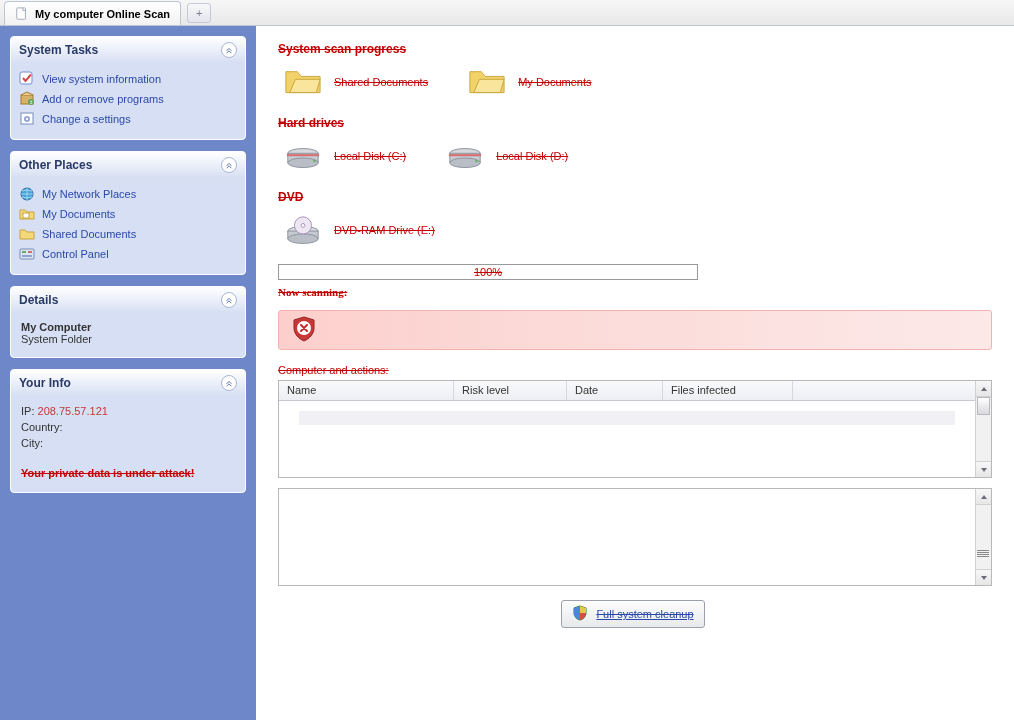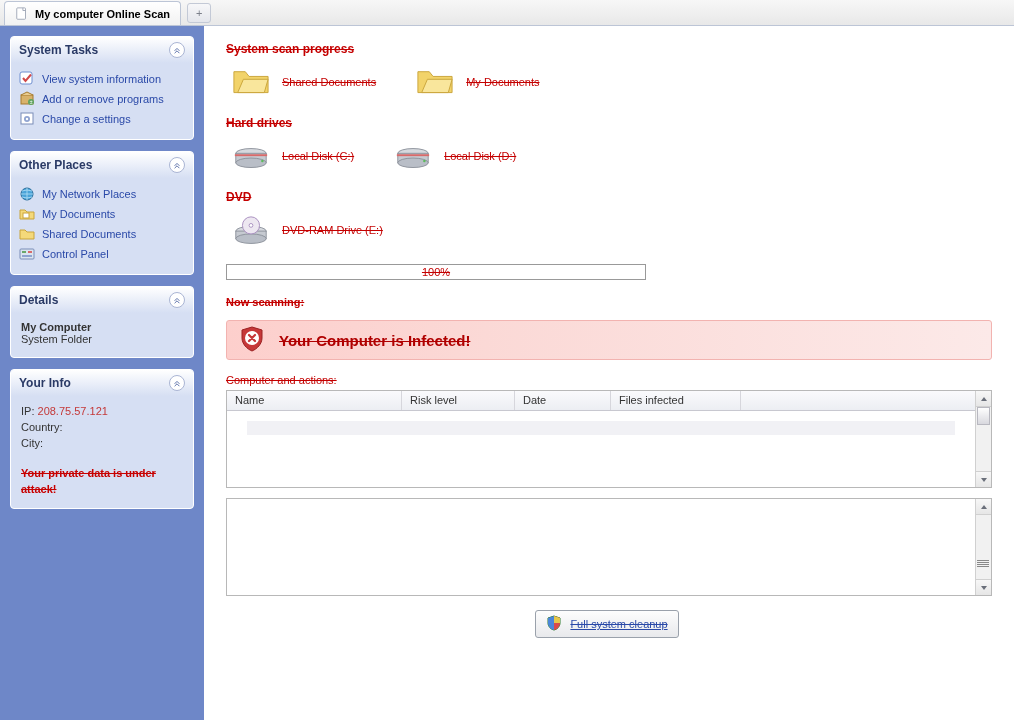--- a/index.html
+++ b/index.html
@@ -40,21 +40,21 @@
   border-radius: 3px;
   background: linear-gradient(to bottom,#f7f7f9,#e4e6ec);
   display: flex; align-items: center; justify-content: center;
   color: #7b7f8a;
 }
 .container {
   display: flex;
   height: calc(720px - 26px);
 }
 .sidebar {
-  width: 204px;
+  width: 256px;
   background: #6e87c8;
   padding: 10px 10px;
   display: flex;
   flex-direction: column;
   gap: 11px;
 }
 .panel {
   background: #d6dff3;
   border: 1px solid #fff;
   border-radius: 4px;
@@ -139,21 +139,22 @@
   width: 420px;
   position: relative;
   display: flex;
   align-items: center;
   justify-content: center;
   color: #c40000;
   text-decoration: line-through;
 }
 .now-scanning {
   color: #c40000; font-weight: bold; text-decoration: line-through;
-  margin-top: 16px;
+  margin-top: 6px;
+  font-family: Liberation Serif, serif;
 }
 .alert-banner {
   margin-top: 12px;
   height: 40px;
   background: linear-gradient(to right, #fdcfcc 0%, #fbd8d5 30%, #fce9e8 100%);
   border: 1px solid #f2b3b0;
   border-radius: 3px;
   display: flex;
   align-items: center;
   padding: 0 12px;
@@ -483,21 +484,20 @@
     <div class="now-scanning">Now scanning:</div>
 
     <div class="alert-banner">
       <span>
         <svg width="26" height="26" viewBox="0 0 26 26">
             <path d="M13 1 L23 4 V12 C23 18 18 23 13 25 C8 23 3 18 3 12 V4 Z" fill="#c63738" stroke="#9a2223"></path>
             <circle cx="13" cy="12" r="7" fill="#fff"></circle>
             <path d="M10 9 L16 15 M16 9 L10 15" stroke="#c63738" stroke-width="2.2" stroke-linecap="round"></path>
           </svg>
       </span>
-      <span class="alert-text">Your Computer is Infected!</span>
     </div>
 
     <div class="threats-label">Computer and actions:</div>
 
     <div class="threats-table">
       <div class="table-head">
         <div class="col col-name">Name</div>
         <div class="col col-risk">Risk level</div>
         <div class="col col-date">Date</div>
         <div class="col col-files">Files infected</div>

